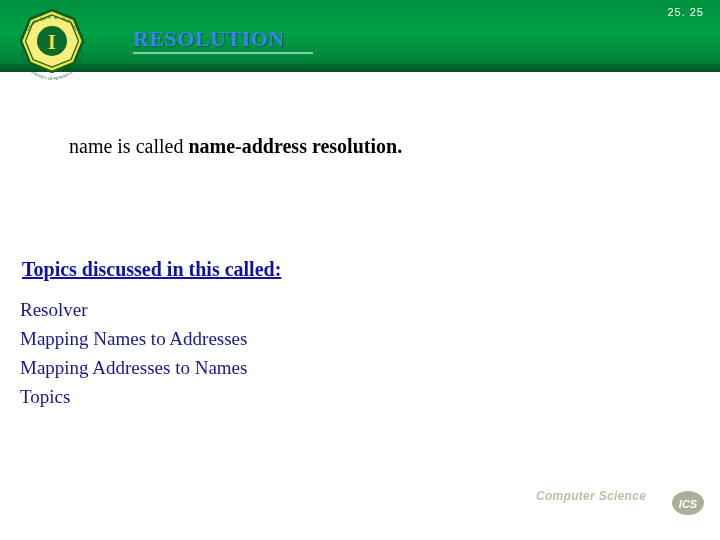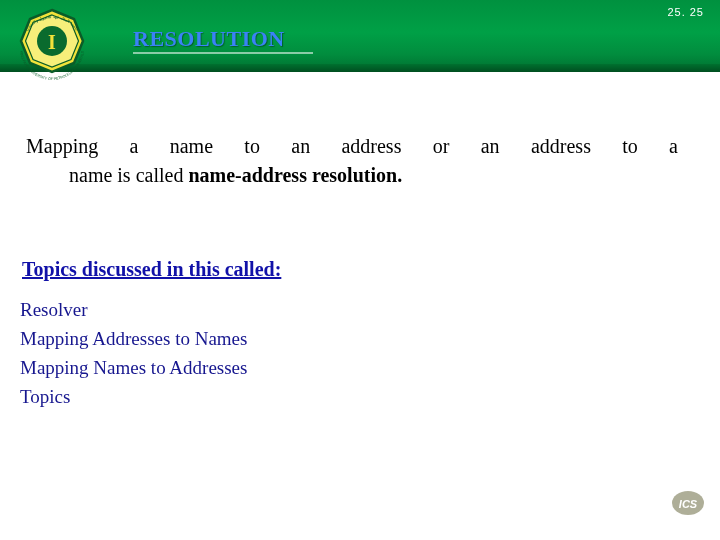--- a/index.html
+++ b/index.html
@@ -188,35 +188,35 @@
     <text font-family="Liberation Sans, sans-serif" font-size="3.6" fill="#0a5c28">
       <textPath href="#arcBottom" startOffset="50%" text-anchor="middle">KING FAHD UNIVERSITY OF PETROLEUM &amp; MINERALS</textPath>
     </text>
   </svg>
 </div>
 
 <div class="title">RESOLUTION</div>
 <div class="title-underline"></div>
 
 <div class="statement">
-  <span class="line1">Mapping a name to an address or an address to a</span>
   <span class="line2"><span>name is called </span><span class="bold">name-address resolution.</span></span>
 </div>
 
 <div class="topics-heading">Topics discussed in this called:</div>
 
 <div class="topics-list">
   <div>Resolver</div>
+  <div>Mapping Names to Addresses</div>
   <div>Mapping Addresses to Names</div>
-  <div>Mapping Names to Addresses</div>
   <div>Topics</div>
 </div>
 
 <div class="footer-logo">
   <div class="fl-text">
+    <div>Computer Science</div>
   </div>
   <div class="fl-badge">
     <svg width="36" height="30" viewBox="0 0 36 30" xmlns="http://www.w3.org/2000/svg">
       <ellipse cx="18" cy="15" rx="16" ry="12" fill="#6d6d45"></ellipse>
       <text x="18" y="20" font-family="Liberation Sans, sans-serif" font-size="11" font-weight="bold" font-style="italic" fill="#ffffff" text-anchor="middle">ICS</text>
     </svg>
   </div>
 </div>
 
 </body></html>

